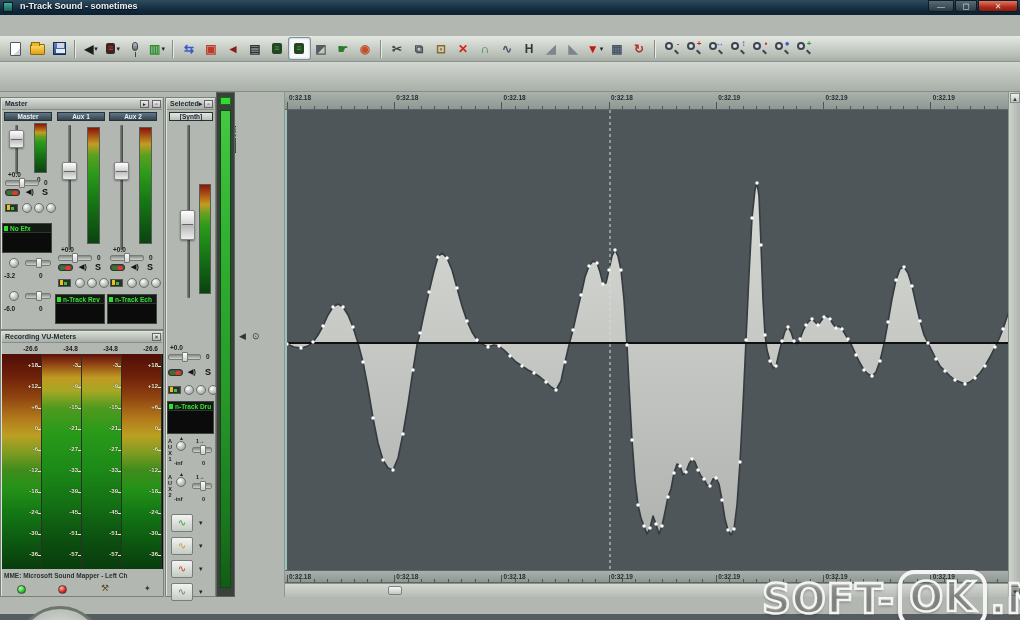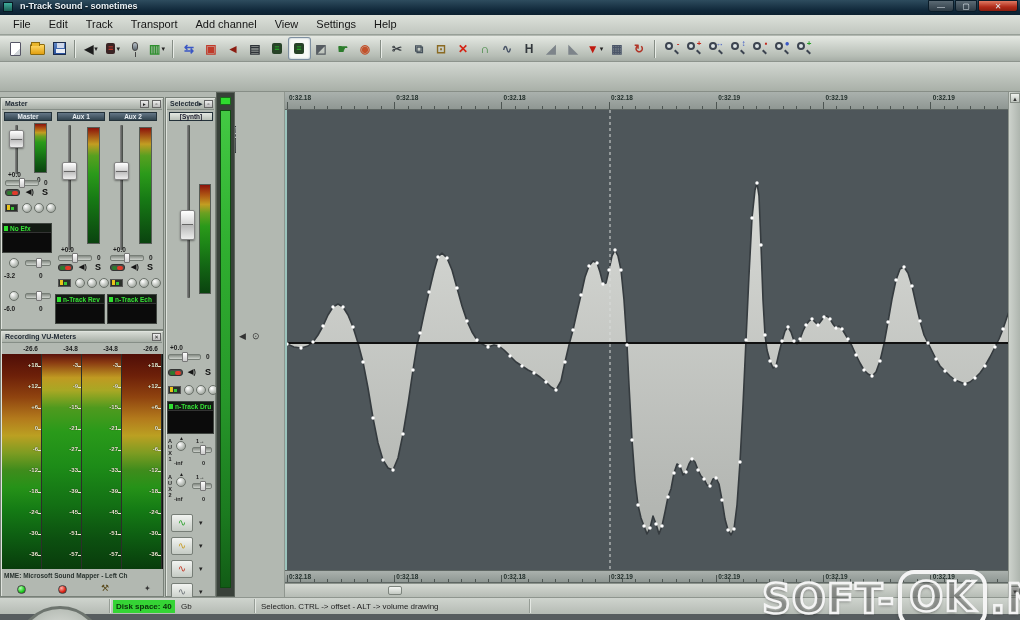--- a/index.html
+++ b/index.html
@@ -133,30 +133,20 @@
 <div id="app">
 
   <div class="abs" id="titlebar">
     <div class="abs ticon"></div>
     <div class="abs ttext">n-Track Sound - sometimes</div>
     <div class="abs winbtn min">—</div>
     <div class="abs winbtn max">▢</div>
     <div class="abs winbtn close">✕</div>
   </div>
 
-  <div class="abs" id="menubar">
-      <div class="mitem">File</div>
-      <div class="mitem">Edit</div>
-      <div class="mitem">Track</div>
-      <div class="mitem">Transport</div>
-      <div class="mitem">Add channel</div>
-      <div class="mitem">View</div>
-      <div class="mitem">Settings</div>
-      <div class="mitem">Help</div>
-    </div>
 
   <div class="abs" id="toolbar">
       <div class="tbi">
         <span class="ic-file"></span>
       </div>
       <div class="tbi">
         <span class="ic-folder"></span>
       </div>
       <div class="tbi">
         <span class="ic-save"></span>
@@ -818,28 +808,20 @@
       <div class="rlbl" style="left: 647.8px;">0:32.19</div>
     </div>
   <div class="abs" id="hscroll" style="left:285px;top:583px;width:723px;height:14px;">
     <div class="th"></div>
   </div>
   <div class="abs" id="vscroll" style="left:1008px;top:92px;width:12px;height:505px;">
     <div class="varr" style="top:1px;">▲</div>
     <div class="varr" style="bottom:1px;top:auto;">▼</div>
   </div>
 
-  <div class="abs" id="statusbar">
-    <div class="sseg" style="left:0;width:110px;"></div>
-    <div class="sseg" style="left:110px;width:145px;"></div>
-    <div class="sseg" style="left:255px;width:275px;"></div>
-    <div class="abs" id="diskhl">Disk space: 40</div>
-    <div class="abs" id="diskunit">Gb</div>
-    <div class="abs" id="hint">Selection. CTRL -&gt; offset - ALT -&gt; volume drawing</div>
-  </div>
   <div class="abs" id="bottomstrip"></div>
   <div class="abs" id="blob"></div>
 
   <div class="abs" id="watermark">
     <span class="seg">SOFT-</span>
     <span class="seg okbox">OK</span>
     <span class="seg">.NET</span>
   </div>
 
 </div>

